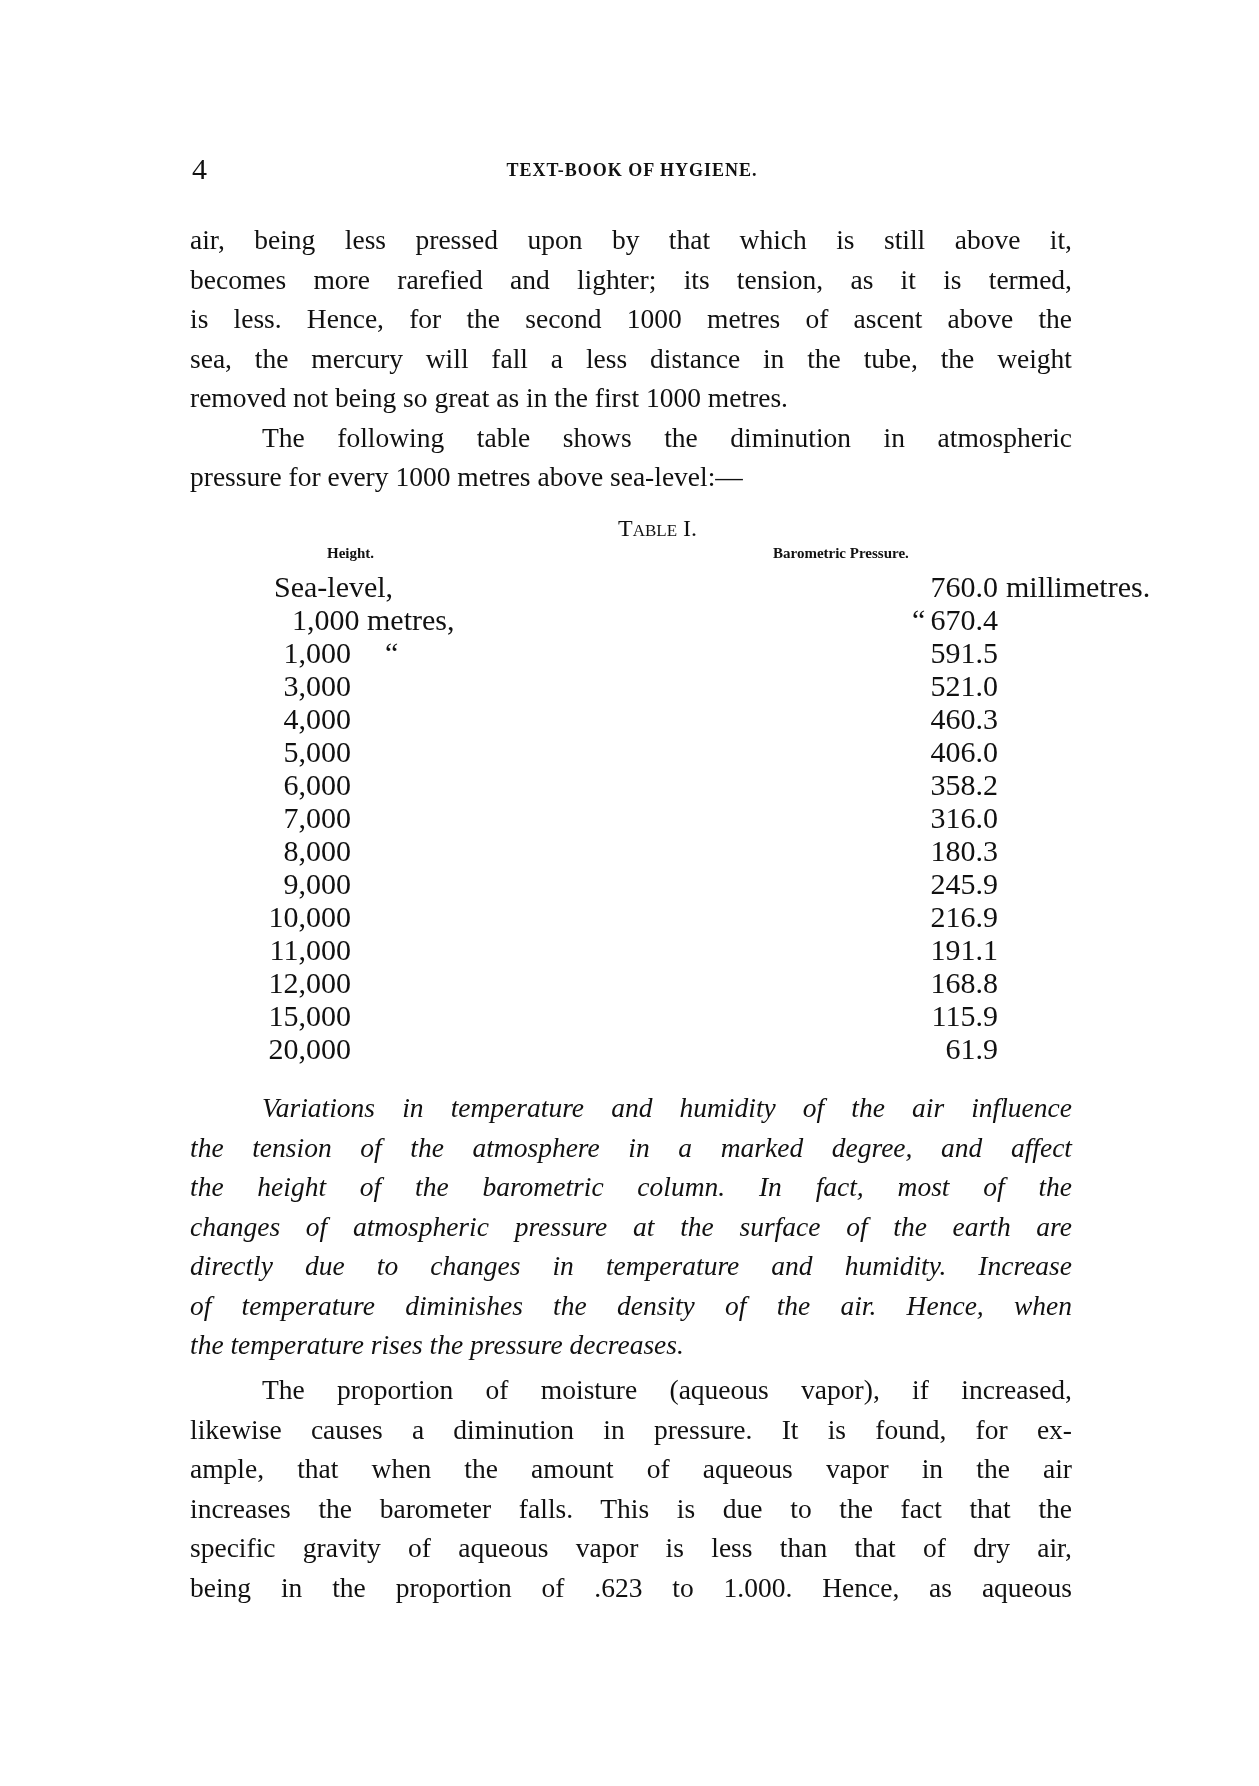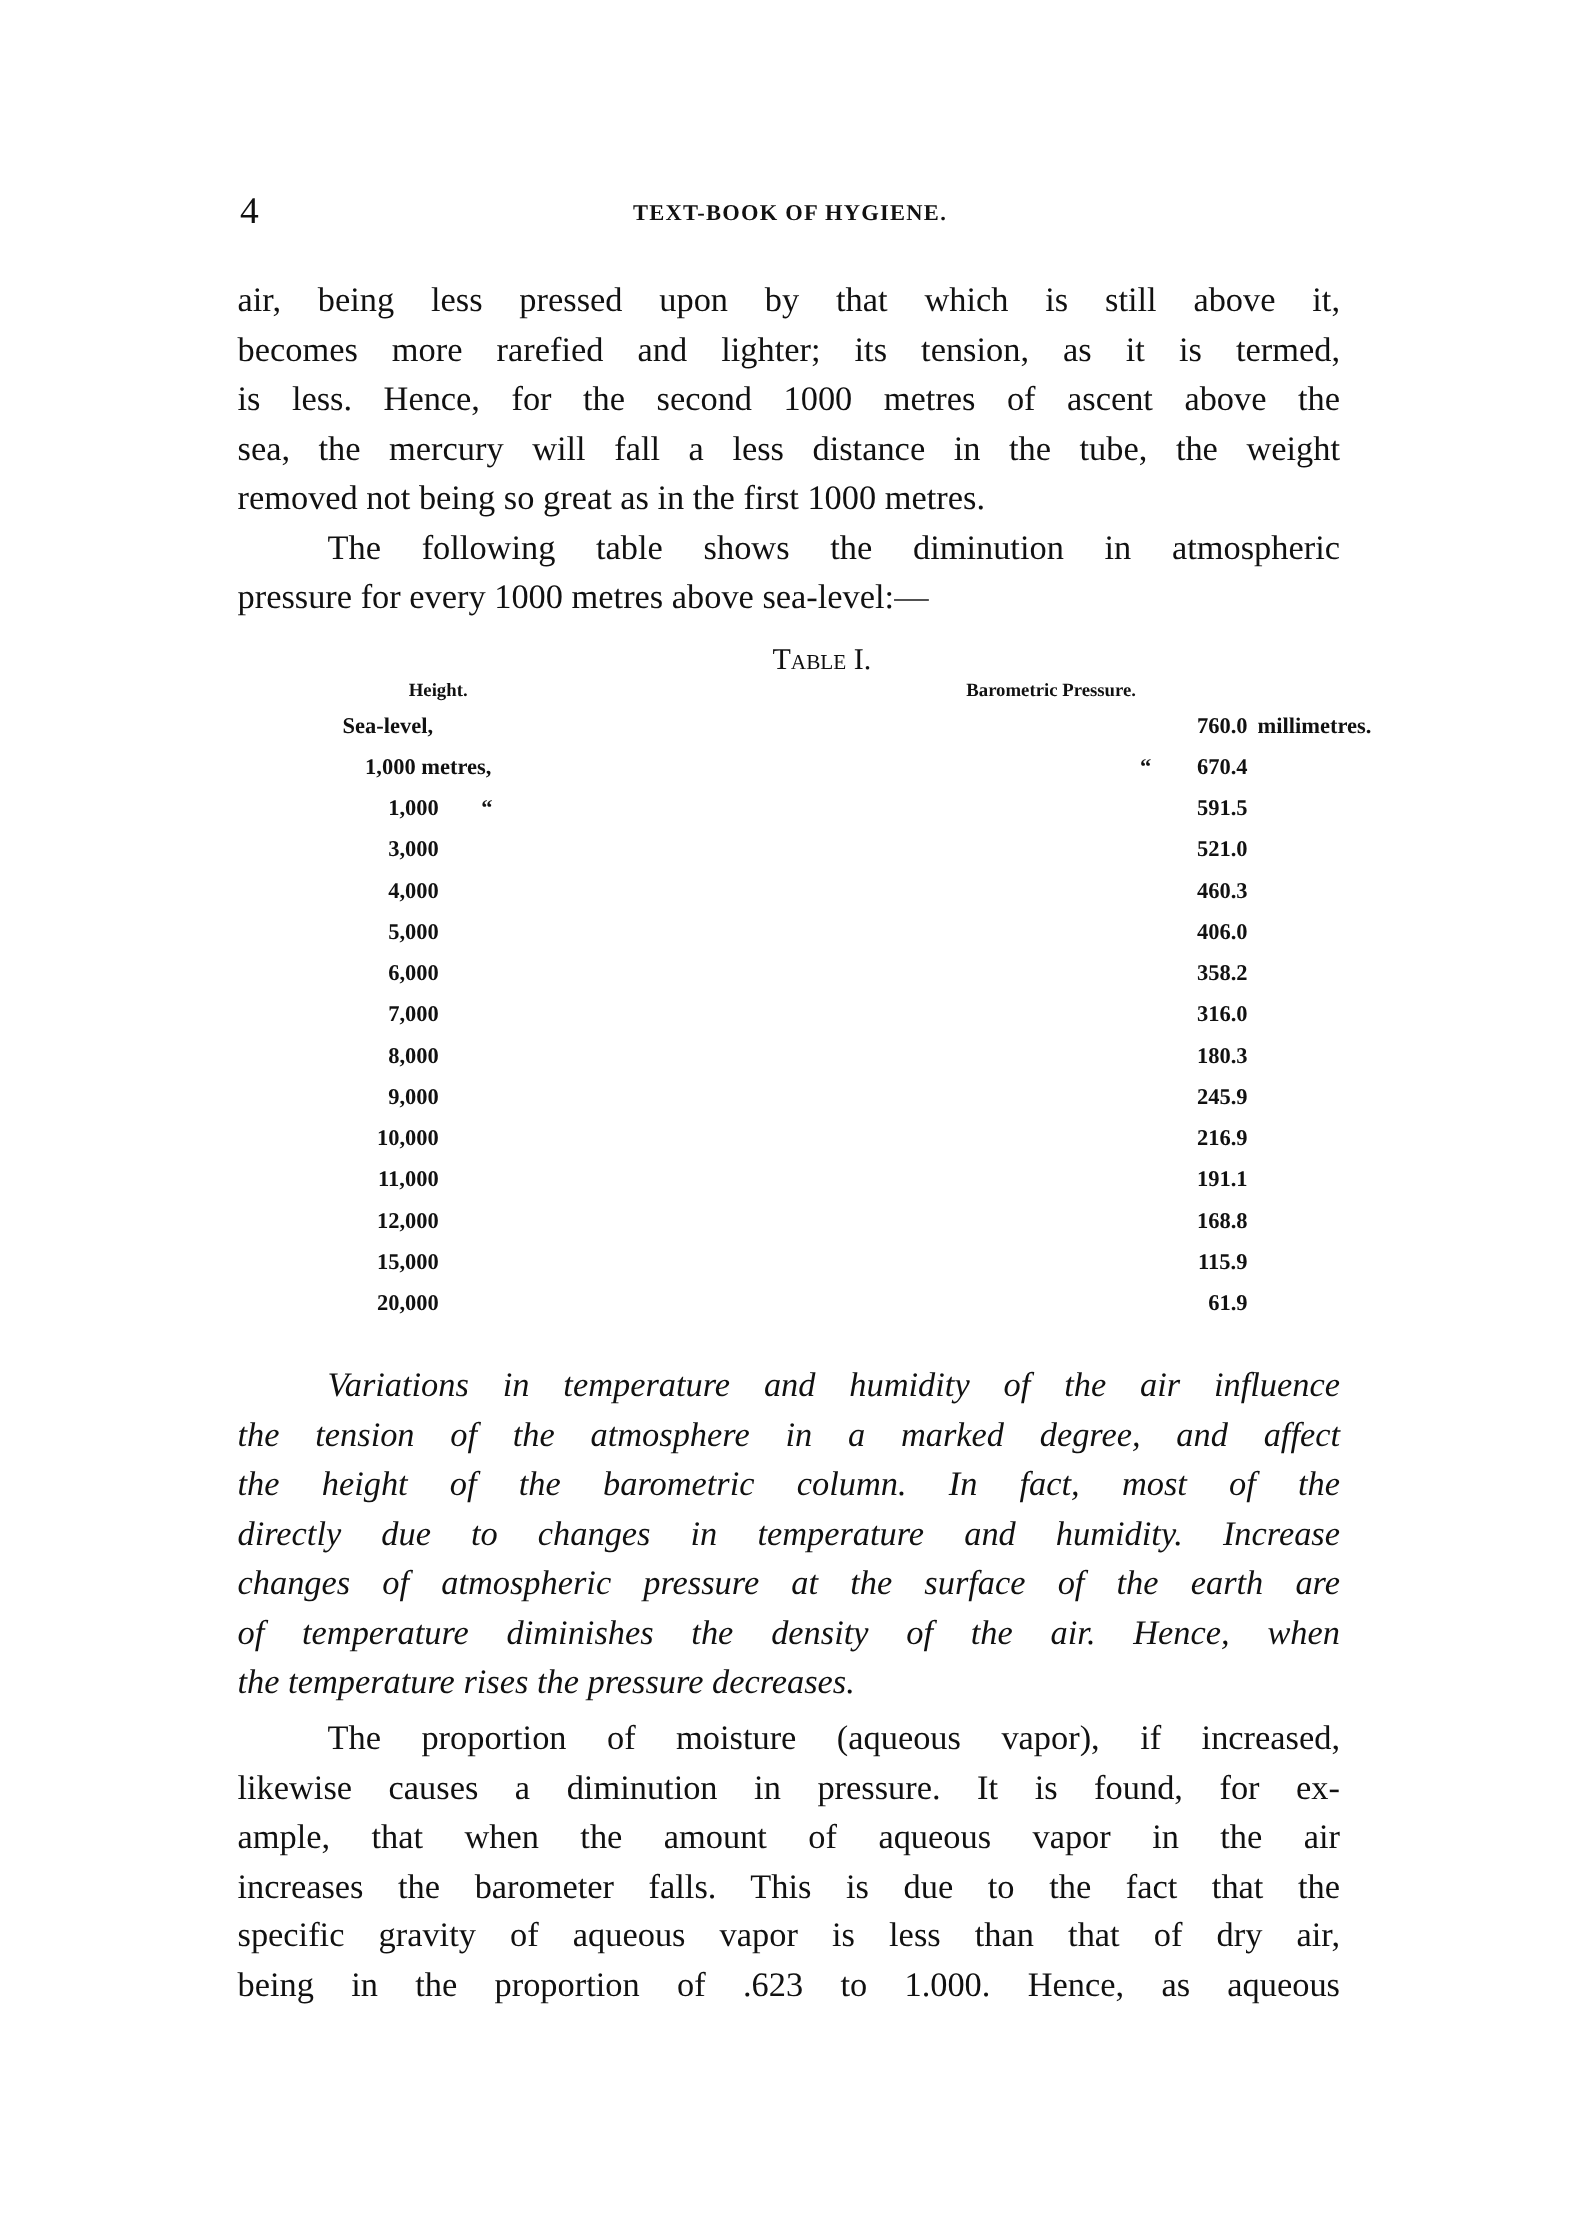--- a/index.html
+++ b/index.html
@@ -80,22 +80,21 @@
     .col-header.pressure { left: 773px; }
     .table-rows {
       position: absolute;
       top: 570px;
       left: 0;
       width: 1259px;
     }
     .row {
       position: relative;
       height: 33px;
-      font-size: 18px;
-      font-weight: bold;
+      font-size: 30px;
     }
     .row .h-cell {
       position: absolute;
       right: 908px;
       top: 0;
       text-align: right;
       white-space: nowrap;
     }
     .row .h-cell.first {
       right: auto;
@@ -216,22 +215,22 @@
       <span class="h-cell">20,000</span>
       <span class="p-cell">61.9</span>
     </div>
   </div>
 
 <div class="body-text para2">
   <p>
     <span class="line" style="padding-left:72px;box-sizing:border-box;">Variations in temperature and humidity of the air influence</span>
     <span class="line">the tension of the atmosphere in a marked degree, and affect</span>
     <span class="line">the height of the barometric column. In fact, most of the</span>
+    <span class="line">changes of atmospheric pressure at the surface of the earth are</span>
     <span class="line">directly due to changes in temperature and humidity. Increase</span>
-    <span class="line">changes of atmospheric pressure at the surface of the earth are</span>
     <span class="line">of temperature diminishes the density of the air. Hence, when</span>
     <span class="line last">the temperature rises the pressure decreases.</span>
   </p>
 </div>
 
 <div class="body-text para3">
   <p>
     <span class="line" style="padding-left:72px;box-sizing:border-box;">The proportion of moisture (aqueous vapor), if increased,</span>
     <span class="line">likewise causes a diminution in pressure. It is found, for ex-</span>
     <span class="line">ample, that when the amount of aqueous vapor in the air</span>

